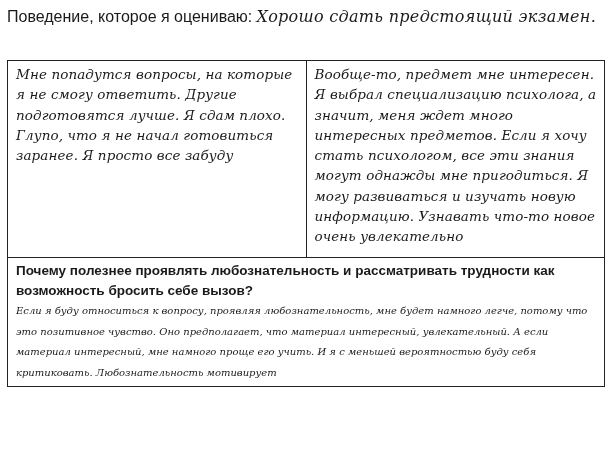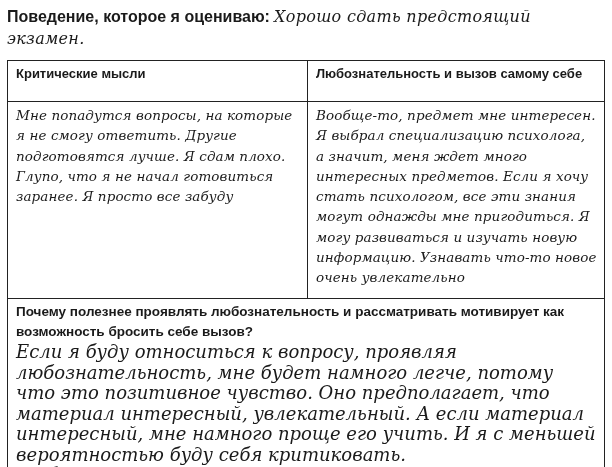--- a/index.html
+++ b/index.html
@@ -1,21 +1,21 @@
 <!DOCTYPE html>
 <html><head>
 <meta charset="utf-8">
 <style>
   html, body { margin: 0; padding: 0; background: #ffffff; }
   body { width: 612px; height: 467px; position: relative; overflow: hidden; color: #1a1a1a; }
   .behavior {
     position: absolute; left: 7px; top: 6px; width: 600px;
     font-size: 16.5px; line-height: 22px;
   }
-  .behavior .label { font-weight: bold; font-family: "Liberation Sans", sans-serif; font-size: 16px; }
+  .behavior .label { font-weight: normal; font-family: "Liberation Sans", sans-serif; font-size: 16px; }
   .behavior .value { font-family: "DejaVu Serif", serif; font-style: italic; font-size: 16px; letter-spacing: 0.3px; }
   table.wk {
     position: absolute; left: 7px; top: 60px; width: 598px;
     border-collapse: collapse; table-layout: fixed;
   }
   table.wk td, table.wk th {
     border: 1.5px solid #222; vertical-align: top; text-align: left;
     padding: 3px 7px 3px 8px;
   }
   table.wk th {
@@ -27,41 +27,37 @@
     font-family: "DejaVu Serif", serif; font-style: italic;
     font-size: 13.5px; line-height: 20.3px; letter-spacing: 0.1px;
     height: 190px; padding-top: 4px; margin-top: 20px;
   }
   .q-title {
     font-family: "Liberation Sans", sans-serif; font-weight: bold;
     font-size: 13.5px; line-height: 20px;
   }
   .q-answer {
     font-family: "DejaVu Serif", serif; font-style: italic;
-    font-size: 18px; line-height: 20.5px;
+    font-size: 10px; line-height: 20.5px;
   }
 </style>
 </head>
 <body>
 
 <div class="behavior">
   <span class="label">Поведение, которое я оцениваю:</span>
   <span class="value">Хорошо сдать предстоящий экзамен.</span>
 </div>
 
 <table class="wk">
   <tbody>
-      <tr>
-    <th class="col1">Критические мысли</th>
-    <th>Любознательность и вызов самому себе</th>
-  </tr>
   <tr>
     <td class="cell-hand">Мне попадутся вопросы, на которые я не смогу ответить. Другие подготовятся лучше. Я сдам плохо. Глупо, что я не начал готовиться заранее. Я просто все забуду</td>
     <td class="cell-hand">Вообще-то, предмет мне интересен. Я выбрал специализацию психолога, а значит, меня ждет много интересных предметов. Если я хочу стать психологом, все эти знания могут однажды мне пригодиться. Я могу развиваться и изучать новую информацию. Узнавать что-то новое очень увлекательно</td>
   </tr>
   <tr>
     <td colspan="2">
-      <div class="q-title">Почему полезнее проявлять любознательность и рассматривать мотивирует как возможность бросить себе вызов?</div>
+      <div class="q-title">Почему полезнее проявлять любознательность и рассматривать трудности как возможность бросить себе вызов?</div>
       <div class="q-answer">Если я буду относиться к вопросу, проявляя любознательность, мне будет намного легче, потому что это позитивное чувство. Оно предполагает, что материал интересный, увлекательный. А если материал интересный, мне намного проще его учить. И я с меньшей вероятностью буду себя критиковать. Любознательность мотивирует</div>
     </td>
   </tr>
 </tbody>
   </table>
 
 </body></html>

